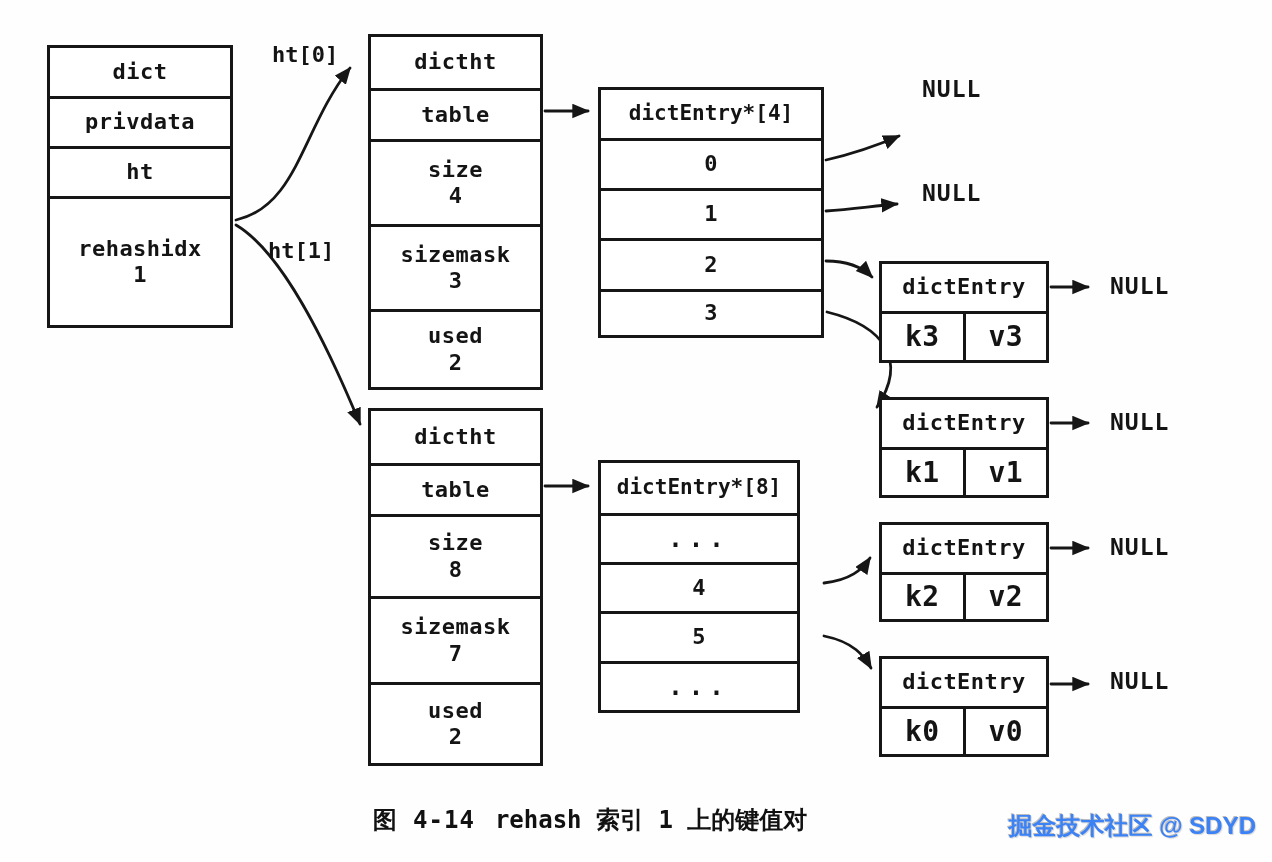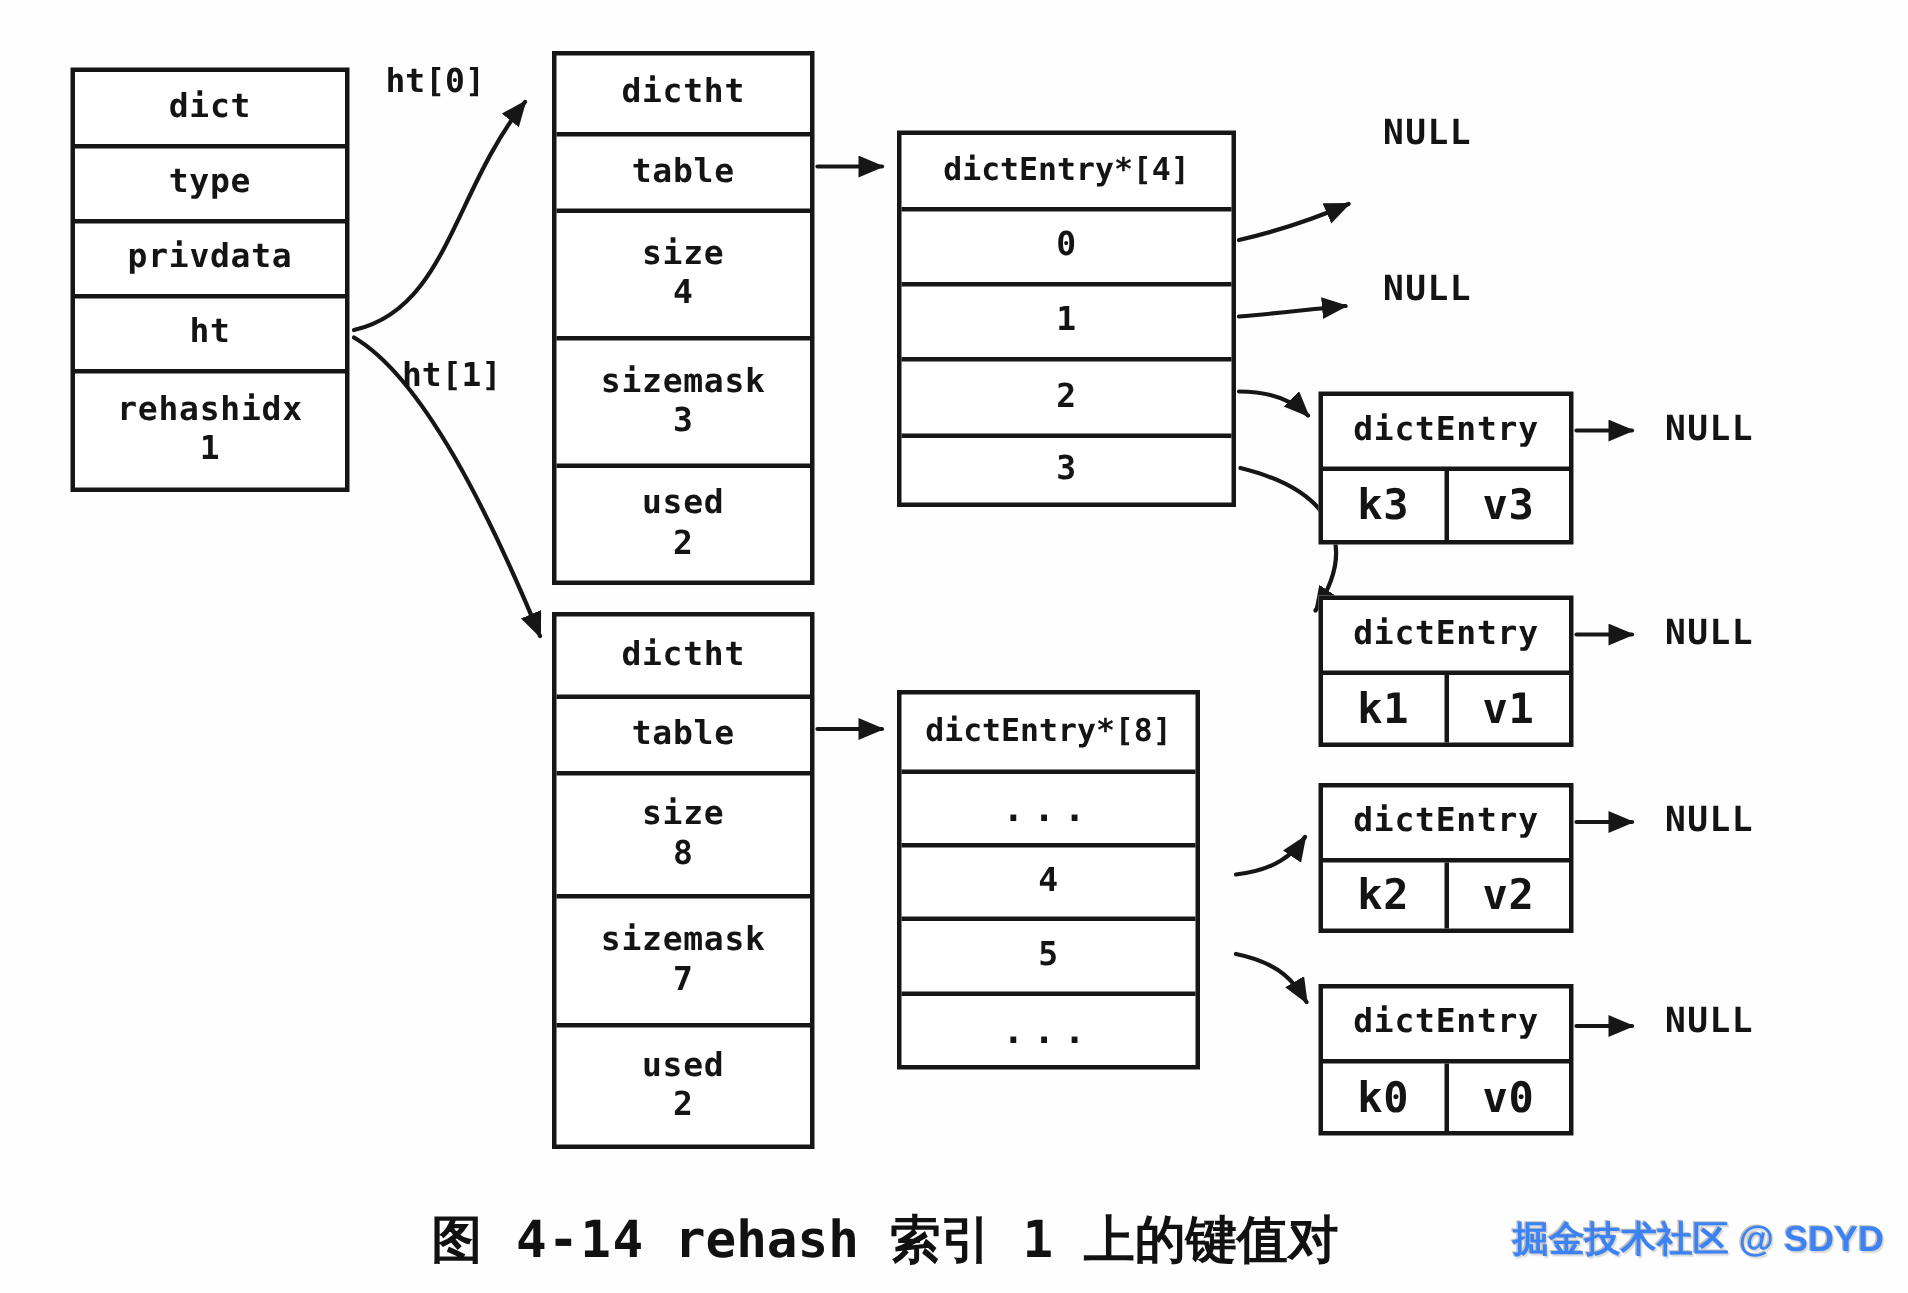--- a/index.html
+++ b/index.html
@@ -25,21 +25,21 @@
   .kv > div {
     flex:1; display:flex; align-items:center; justify-content:center;
     font-weight:bold; font-size:28px; box-sizing:border-box;
   }
   .kv > div + div { border-left:3px solid #161616; }
   .dots { letter-spacing:6px; font-size:24px; }
   .ptr-label { position:absolute; font-weight:bold; font-size:22px; }
   .null-label { position:absolute; font-weight:bold; font-size:23px; letter-spacing:1px; }
   .caption {
     position:absolute; left:0; top:804px; width:1180px; text-align:center;
-    font-weight:bold; font-size:34px; color:#111;
+    font-weight:bold; font-size:24px; color:#111;
     font-family:"DejaVu Sans Mono","DejaVu Sans","Liberation Sans",sans-serif;
   }
   .caption .fig { margin-right:20px; letter-spacing:1px; }
   .watermark {
     position:absolute; right:16px; top:810px;
     font-family:"Liberation Sans","DejaVu Sans",sans-serif;
     font-size:24px; font-weight:bold; color:#3b82f6;
     text-shadow:-1px -1px 0 #bdbdbd, 1px 1px 1px #d6d6d6;
   }
 </style>
@@ -65,30 +65,29 @@
     <path marker-end="url(#ah)" d="M 824 583 C 850 580, 862 570, 870 558"></path>
     <path marker-end="url(#ah)" d="M 824 636 C 854 642, 864 656, 871 668"></path>
     <path marker-end="url(#ah)" d="M 1051 287 L 1088 287"></path>
     <path marker-end="url(#ah)" d="M 1051 423 L 1088 423"></path>
     <path marker-end="url(#ah)" d="M 1051 548 L 1088 548"></path>
     <path marker-end="url(#ah)" d="M 1051 684 L 1088 684"></path>
   </svg>
 
   <div class="box" style="left:47px; top:45px; width:186px; height:283px;">
     <div class="cell" style="height:48px;">dict</div>
-    <div class="cell" style="height:50px;">type</div>
     <div class="cell" style="height:50px;">privdata</div>
     <div class="cell" style="height:50px;text-align:center;">ht</div>
     <div class="cell grow">
       <span>rehashidx</span>
       <span>1</span>
     </div>
   </div>
 
-  <div class="ptr-label" style="left:257px; top:42px;">ht[0]</div>
+  <div class="ptr-label" style="left:272px; top:42px;">ht[0]</div>
   <div class="ptr-label" style="left:268px; top:238px;">ht[1]</div>
 
   <div class="box" style="left:368px; top:34px; width:175px; height:356px;">
     <div class="cell" style="height:51px;">dictht</div>
     <div class="cell" style="height:51px;">table</div>
     <div class="cell" style="height:85px;">
       <span>size</span>
       <span>4</span>
     </div>
     <div class="cell" style="height:85px;">

